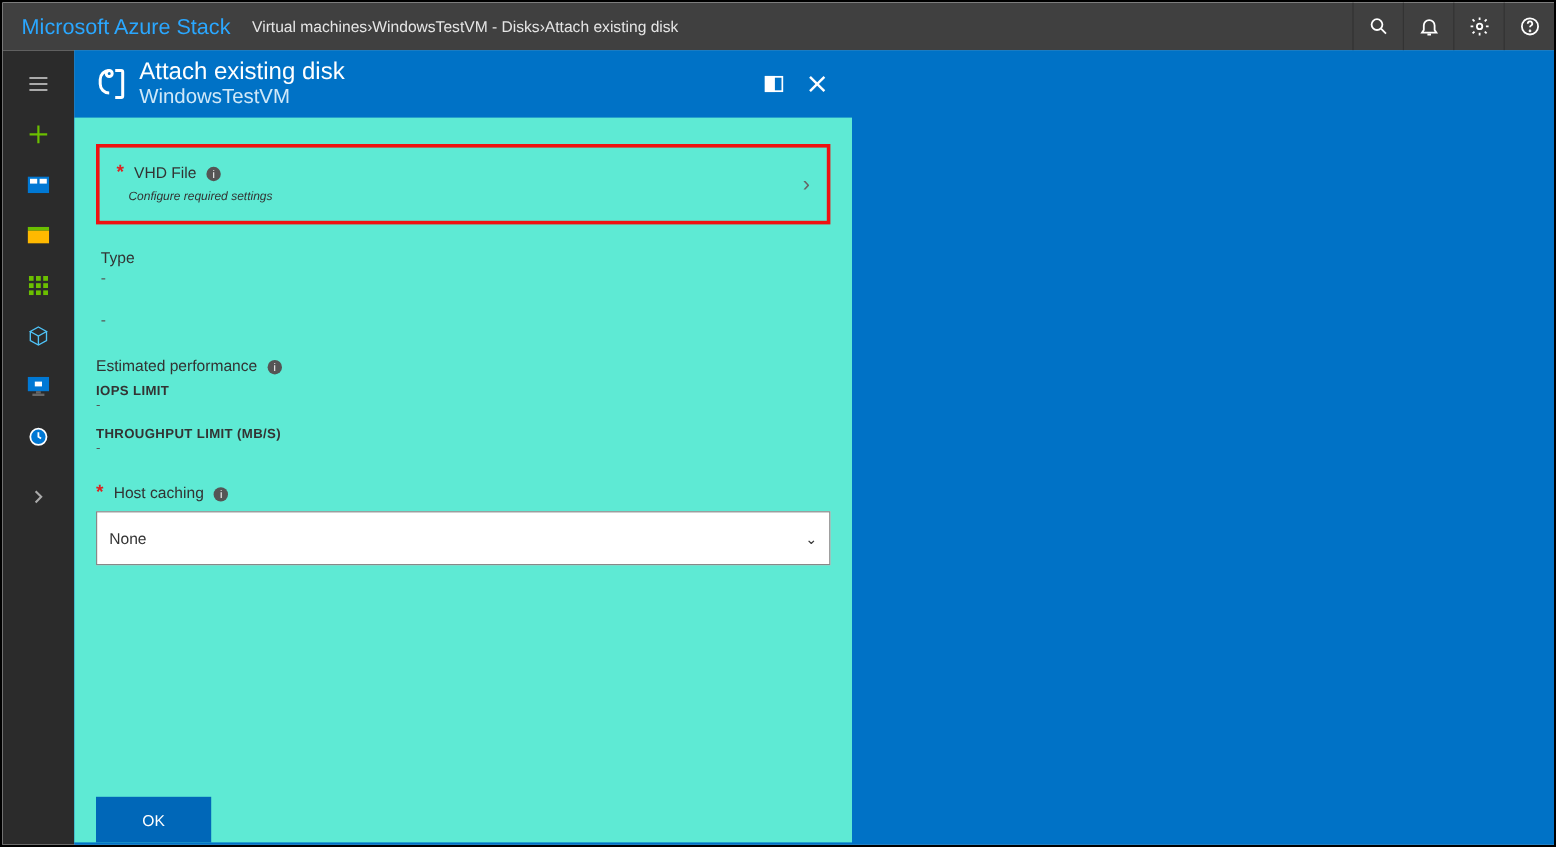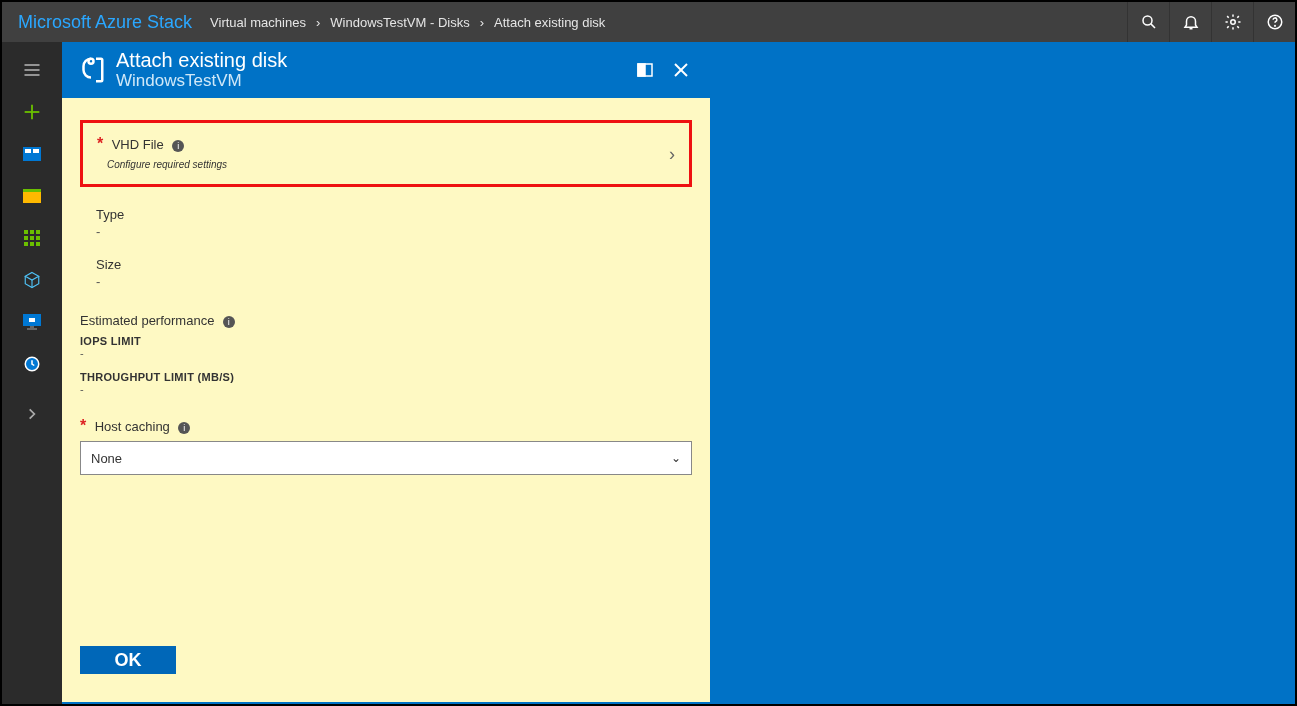--- a/index.html
+++ b/index.html
@@ -9,21 +9,21 @@
     
     .topbar {
       height: 40px;
       background: #404040;
       display: flex;
       align-items: center;
       color: #fff;
       padding-left: 16px;
     }
     .brand { color: #2aa7ff; font-size: 18px; font-weight: 400; margin-right: 18px; }
-    .breadcrumbs { display: flex; align-items: center; gap: 10px; font-size: 13px; color: #e5e5e5; }
+    .breadcrumbs { display: flex; align-items: center; font-size: 13px; color: #e5e5e5; }
     .crumb { white-space: nowrap; cursor: pointer; }
     .crumb-sep { color: #e5e5e5; font-size: 13px; }
     .topbar-right { margin-left: auto; display: flex; height: 100%; }
     .topbar-btn { width: 42px; display: flex; align-items: center; justify-content: center; border-left: 1px solid #333; cursor: pointer; }
     .topbar-btn svg { stroke: #fff; fill: none; }
 
     
     .shell { display: flex; height: calc(706px - 4px - 40px); }
 
     .leftnav {
@@ -60,24 +60,24 @@
     }
     .blade-icon { width: 30px; height: 30px; margin-right: 10px; flex-shrink: 0; }
     .blade-titles { display: flex; flex-direction: column; }
     .blade-title { font-size: 20px; font-weight: 300; line-height: 1.1; }
     .blade-subtitle { font-size: 17px; color: #cfe8f8; }
     .blade-header-actions { margin-left: auto; display: flex; gap: 6px; }
     .blade-header-btn { width: 30px; height: 30px; display:flex; align-items:center; justify-content:center; cursor:pointer; }
 
     .blade-body {
       flex: 1;
-      background: #fef9c3;
+      background: #5eead4;
       margin-bottom: 2px;
       position: relative;
-      padding: 22px 18px 28px 18px;
+      padding: 22px 18px 0 18px;
       display: flex;
       flex-direction: column;
     }
 
     .required-star { color: #d22; margin-right: 4px; font-weight: bold; }
     .field-label { font-size: 13px; color: #333; }
     .info-dot {
       display: inline-flex; width: 12px; height: 12px; border-radius: 50%;
       background: #555; color: #fff; font-size: 9px; align-items: center; justify-content: center;
       margin-left: 4px; cursor: help;
@@ -87,51 +87,50 @@
     .vhd-field {
       border: 3px solid #e11; 
       padding: 12px 16px 14px 14px;
       margin-bottom: 14px;
       cursor: pointer;
       position: relative;
     }
     .vhd-prompt { font-style: italic; color: #333; font-size: 10px; margin-top: 6px; margin-left: 10px; }
     .vhd-chevron { position: absolute; right: 14px; top: 50%; transform: translateY(-50%); color: #666; font-size: 18px; }
 
-    .plain-block { margin: 6px 0 12px 16px; }
+    .plain-block { margin: 6px 0 12px 4px; }
     .plain-label { font-size: 13px; color: #333; }
     .plain-value { font-size: 13px; color: #555; margin-top: 2px; }
 
     .perf-section { margin-top: 10px; }
     .perf-row { display: flex; justify-content: flex-start; font-size: 11px; font-weight: 600; color: #333; padding: 6px 0; letter-spacing: 0.3px; flex-direction: column; }
     .perf-row .v { font-weight: 400; color: #555; }
 
     .host-caching { margin-top: 16px; }
     .select-box {
       margin-top: 6px;
-      height: 34px;
+      height: 45px;
       border: 1px solid #888;
       display: flex; align-items: center; padding: 0 10px;
       font-size: 13px; color: #333;
       background: #fff;
       cursor: pointer;
       position: relative;
     }
     .select-caret { position: absolute; right: 10px; font-size: 12px; }
 
     .ok-btn {
       margin-top: auto;
-      width: 96px; height: 28px;
+      width: 96px; height: 38px;
       background: #0067b8;
       color: #fff;
       border: none;
-      font-size: 18px;
+      font-size: 13px;
       cursor: pointer;
       align-self: flex-start;
-      font-weight: bold;
     }
 
     .blue-remainder { flex: 1; background: #0072c6; }
   </style>
 </head>
 <body>
 
 <div class="topbar">
   <div class="brand">Microsoft Azure Stack</div>
   <div class="breadcrumbs">
@@ -279,21 +278,20 @@
           <div class="vhd-prompt">Configure required settings</div>
           <span class="vhd-chevron">›</span>
         </div>
 
         <div class="plain-block">
           <div class="plain-label">Type</div>
           <div class="plain-value">-</div>
         </div>
 
         <div class="plain-block">
-          <div class="plain-label">Size</div>
           <div class="plain-value">-</div>
         </div>
 
         <div class="perf-section">
           <div>
             <span class="field-label">Estimated performance</span>
             <span class="info-dot">i</span>
           </div>
           <div class="perf-row">
             <span>IOPS LIMIT</span>

